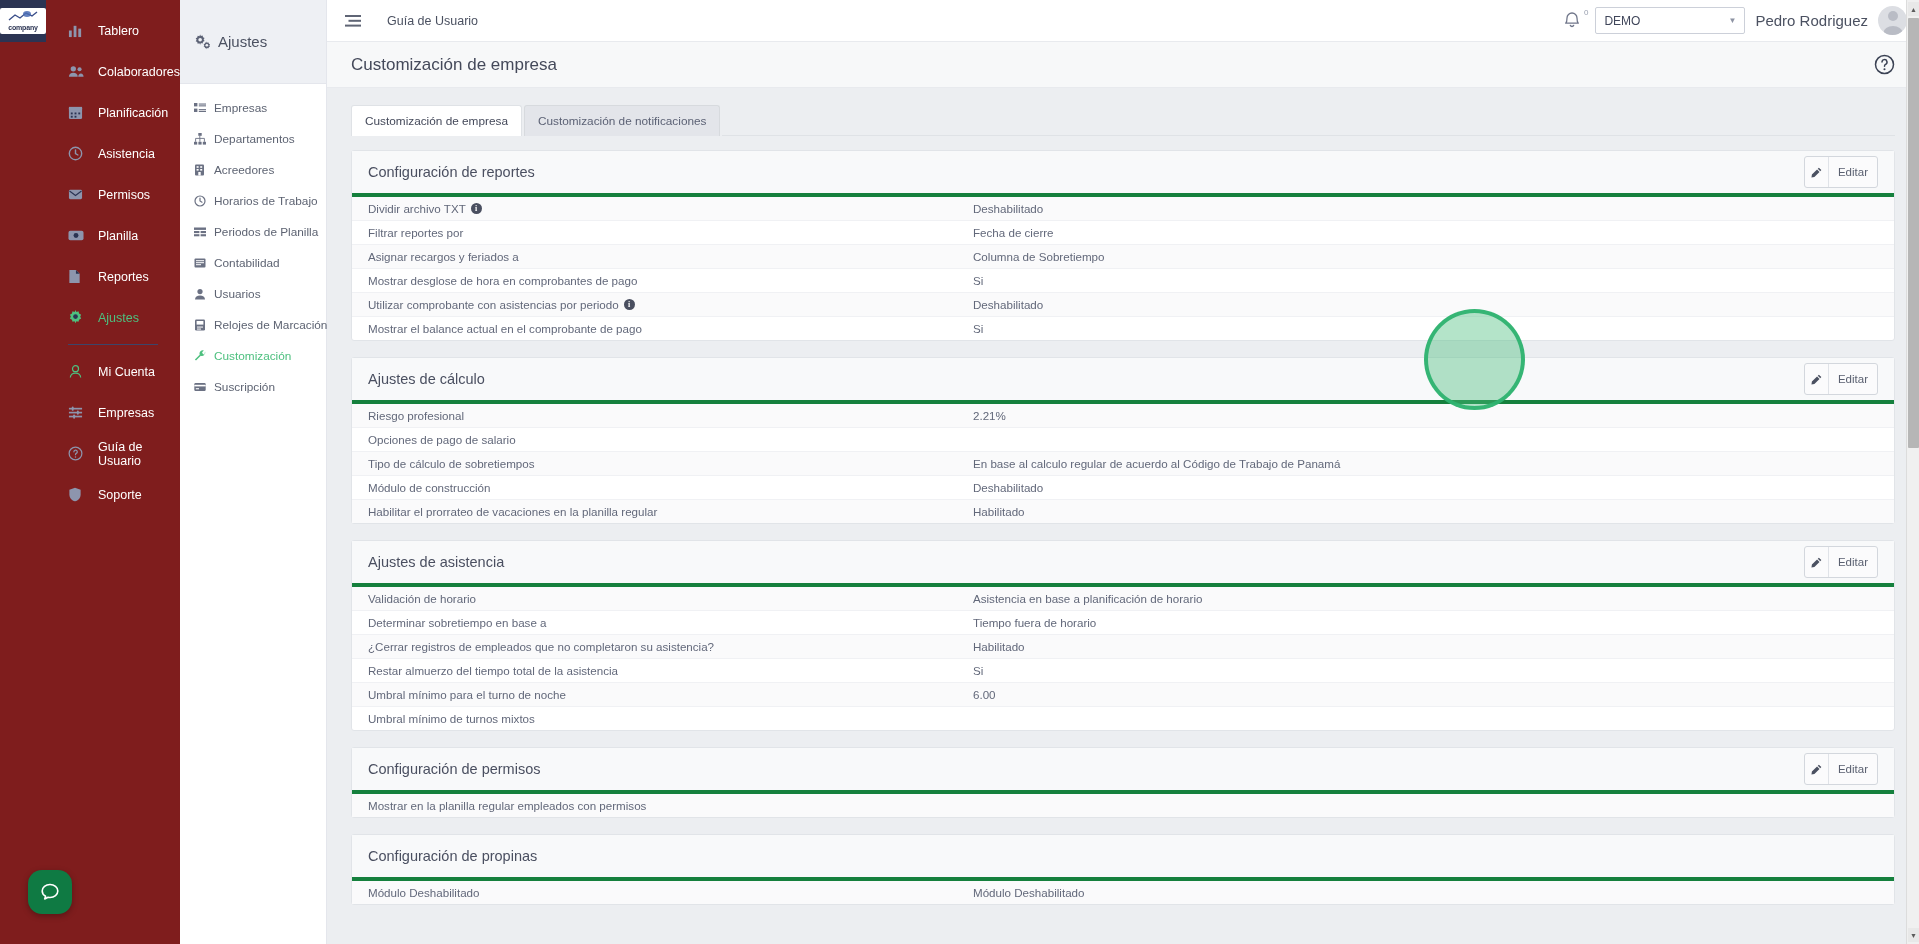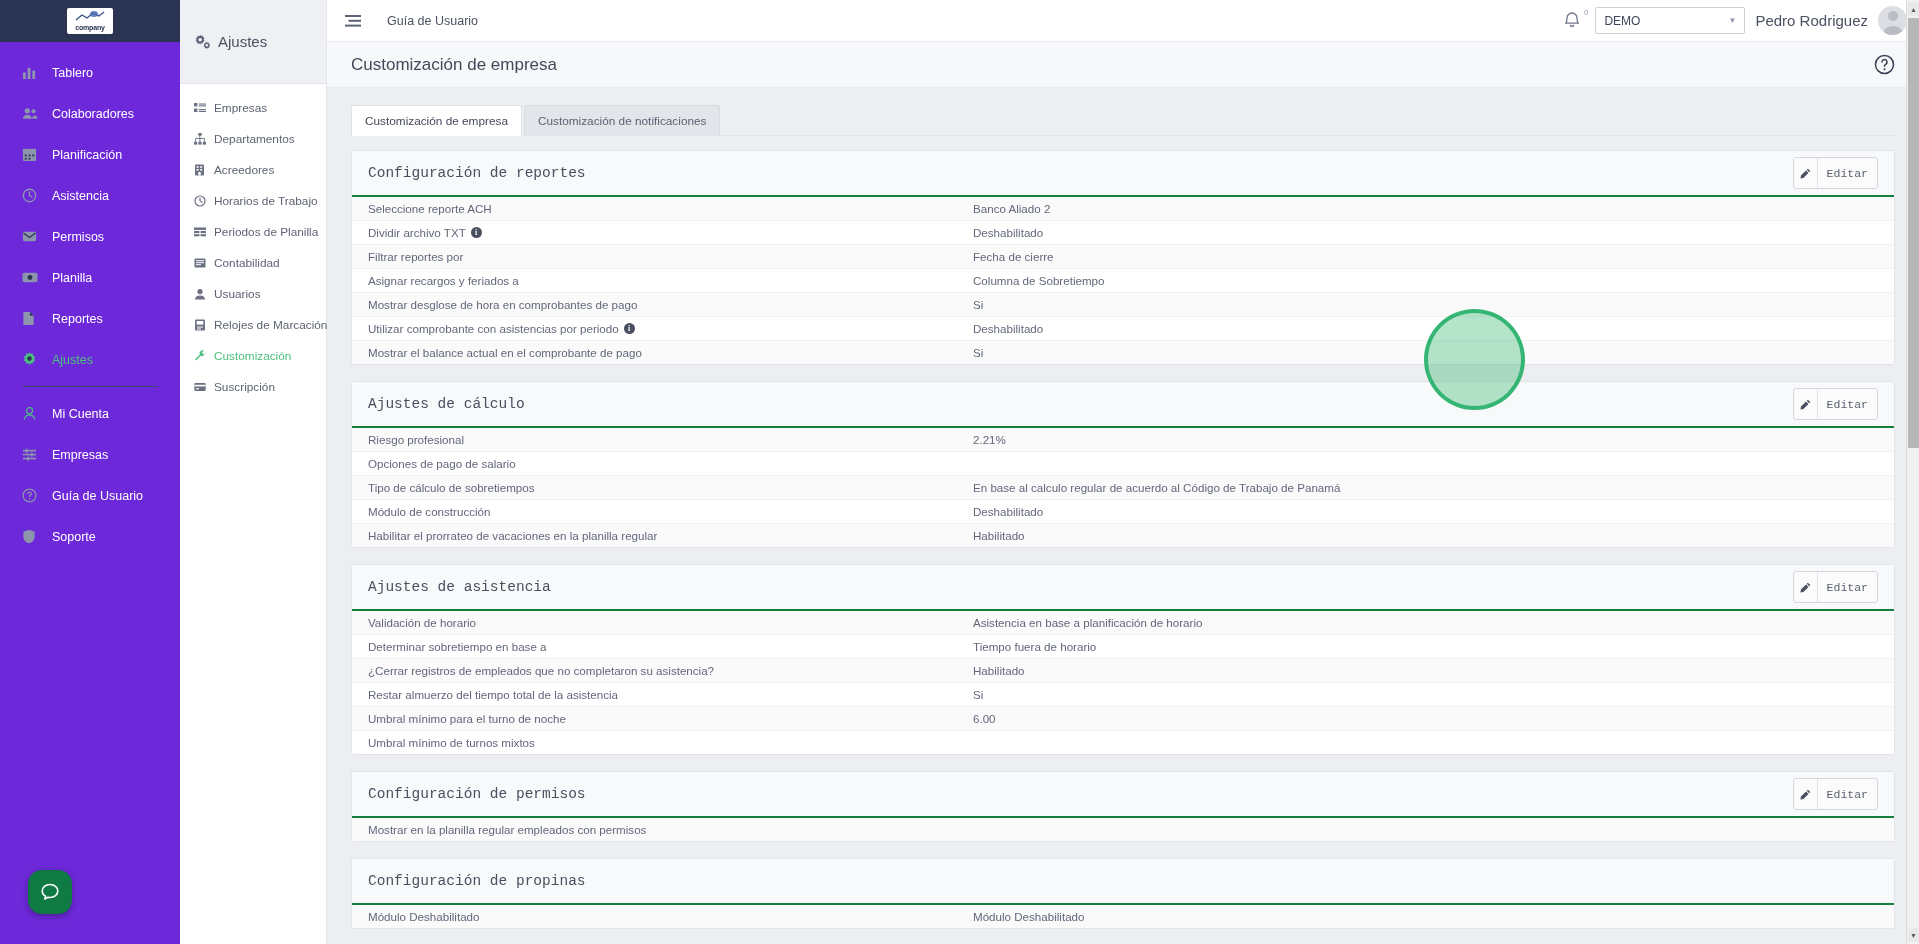--- a/index.html
+++ b/index.html
@@ -8,22 +8,22 @@
     width: 1919px; height: 944px;
     overflow: hidden;
     font-family: "Liberation Sans", sans-serif;
     background: #ffffff;
   }
   .app { position: relative; width: 1919px; height: 944px; display: flex; }
 
   
   .sidebar {
     width: 180px; min-width: 180px; height: 944px;
-    background: #6d28d9;
-    display: flex; flex-direction: column;
+    background: #7f1d1d;
+    display: flex; flex-direction: row;
     position: relative;
   }
   .logo-wrap {
     height: 42px; display: flex; align-items: center; justify-content: center;
     background: #2b3453;
   }
   .logo-box {
     width: 46px; height: 26px; background: #ffffff; border-radius: 2px;
     display: flex; align-items: flex-end; justify-content: center;
     position: relative; overflow: hidden;
@@ -131,22 +131,22 @@
     border-radius: 3px 3px 0 0; margin-right: 2px;
   }
   .tab.active { background: #ffffff; color: #44495a; border-color: #dfe2e6; }
   .tabs-filler { flex: 1; border-bottom: 1px solid #dfe2e6; height: 31px; }
 
   .panel {
     background: #ffffff; border: 1px solid #e1e4e8; border-radius: 3px;
     margin-bottom: 16px;
   }
   .panel-head {
-    height: 46px; background: #f8f9fa; border-bottom: 2px solid #15803d;
-    display: flex; align-items: center; padding: 0 16px; font-family: Liberation Mono, monospace;
+    height: 46px; background: #f8f9fa; border-bottom: 4px solid #15803d;
+    display: flex; align-items: center; padding: 0 16px;
   }
   .panel-title { font-size: 14.5px; color: #4a4f60; }
   .edit-btn {
     margin-left: auto; display: flex; align-items: stretch; height: 32px;
     border: 1px solid #d3d7dd; border-radius: 3px; background: #fbfbfc;
     cursor: pointer; overflow: hidden;
   }
   .edit-btn .pen {
     width: 24px; display: flex; align-items: center; justify-content: center;
     border-right: 1px solid #e0e3e8; color: #4b5161;
@@ -549,26 +549,20 @@
                 <svg width="11" height="11" viewBox="0 0 12 12" fill="currentColor">
                     <path d="M8.6.7l2.7 2.7-1.2 1.2-2.7-2.7zM6.6 2.7l2.7 2.7-5.6 5.6-3.2.5.5-3.2z"></path>
                   </svg>
               </span>
               <span class="lbl">Editar</span>
             </div>
           </div>
           <div class="rows">
             <div class="row">
                 <div class="lab">
-                  <span>Seleccione reporte ACH</span>
-                </div>
-                <div class="val">Banco Aliado 2</div>
-              </div>
-            <div class="row">
-                <div class="lab">
                   <span>Dividir archivo TXT</span>
                   <span class="info-i">i</span>
                 </div>
                 <div class="val">Deshabilitado</div>
               </div>
             <div class="row">
                 <div class="lab">
                   <span>Filtrar reportes por</span>
                 </div>
                 <div class="val">Fecha de cierre</div>

